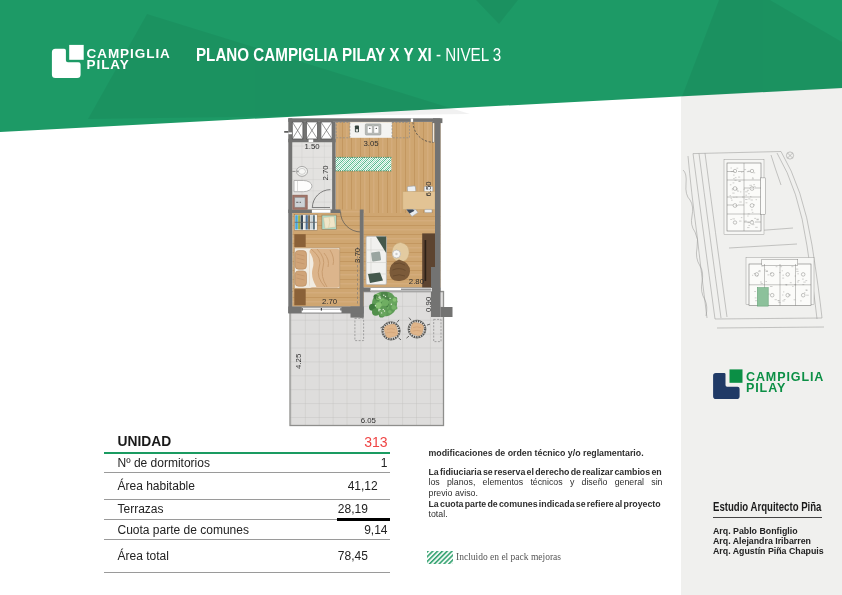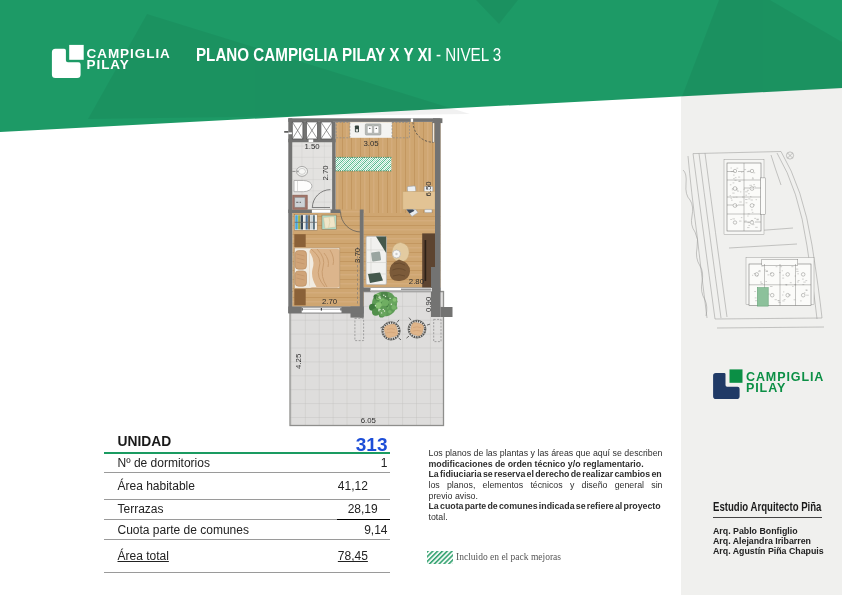--- a/index.html
+++ b/index.html
@@ -285,53 +285,52 @@
     <text transform="translate(430.8,189) rotate(-90)" text-anchor="middle">6.50</text>
     <text transform="translate(359.5,255.5) rotate(-90)" text-anchor="middle">3.70</text>
     <text transform="translate(431.2,304.3) rotate(-90)" text-anchor="middle">0.90</text>
     <text transform="translate(301.3,361.3) rotate(-90)" text-anchor="middle">4.25</text>
   </g>
 </svg>
 
 <div class="abs" style="left:103.5px;top:427px;width:286px;">
   <div style="position:relative;height:24px;">
     <span style="position:absolute;left:14px;top:7px;font-size:13.8px;font-weight:bold;color:#1a1a1a;">UNIDAD</span>
-    <span style="position:absolute;right:2px;top:7px;font-size:19px;font-weight:bold;color:#1d4ed8;">313</span>
+    <span style="position:absolute;right:2px;top:7px;font-size:14px;font-weight:normal;color:#ef4444;">313</span>
   </div>
   <div style="height:2px;background:#1a9b61;margin-top:1px;"></div>
   <table style="width:100%;border-collapse:collapse;font-size:12px;color:#222;">
     <tbody>
         <tr style="height:18.3px;">
           <td style="padding-left:14px;border-bottom:1px solid #9a9a9a;">Nº de dormitorios</td>
           <td style="text-align:right;padding-right:2px;border-bottom:1px solid #9a9a9a;">1</td>
         </tr>
     <tr style="height:27px;">
           <td style="padding-left:14px;border-bottom:1px solid #9a9a9a;">Área habitable</td>
-          <td style="text-align:left;padding-right:2px;border-bottom:1px solid #9a9a9a;">41,12</td>
+          <td style="text-align:center;padding-right:2px;border-bottom:1px solid #9a9a9a;">41,12</td>
         </tr>
     <tr style="height:20.3px;">
           <td style="padding-left:14px;border-bottom:1px solid #9a9a9a;">Terrazas</td>
-          <td style="text-align:center;padding-right:2px;border-bottom:1px solid #000000;">28,19</td>
+          <td style="text-align:left;padding-right:2px;border-bottom:3px solid #000000;">28,19</td>
         </tr>
     <tr style="height:20.3px;">
           <td style="padding-left:14px;border-bottom:1px solid #9a9a9a;">Cuota parte de comunes</td>
           <td style="text-align:right;padding-right:2px;border-bottom:1px solid #9a9a9a;">9,14</td>
         </tr>
-    <tr style="height:33px;text-decoration:underline;">
+    <tr style="height:33px;">
           <td style="padding-left:14px;border-bottom:1px solid #9a9a9a;">Área total</td>
           <td style="text-align:left;padding-right:2px;border-bottom:1px solid #9a9a9a;">78,45</td>
         </tr>
   </tbody>
     </table>
 </div>
 
 <div class="abs" style="left:428.5px;top:448px;width:234px;font-size:8.8px;line-height:10.65px;color:#2e2e2e;">
-  <div style="text-align:justify;text-align-last:justify;">Los planos de las plantas y las áreas que aquí se describen</div>
   <div><b>modificaciones de orden técnico y/o reglamentario.</b></div>
-  <div style="word-spacing:-1.15px;"><b>La fidiuciaria se reserva el derecho de realizar cambios en</b></div>
+  <div style="word-spacing:-1.15px;margin-top:8px;"><b>La fidiuciaria se reserva el derecho de realizar cambios en</b></div>
   <div style="text-align:justify;text-align-last:justify;">los planos, elementos técnicos y diseño general sin</div>
   <div>previo aviso.</div>
   <div style="word-spacing:-1.2px;"><b>La cuota parte de comunes indicada se refiere al proyecto</b></div>
   <div>total.</div>
 </div>
 
 <svg class="abs" style="left:427px;top:551px;" width="26" height="13" viewBox="0 0 26 13">
   <defs>
     <pattern id="lhatch" width="3.4" height="3.4" patternTransform="rotate(45)" patternUnits="userSpaceOnUse">
       <rect width="3.4" height="3.4" fill="#f2f9f5"></rect>

